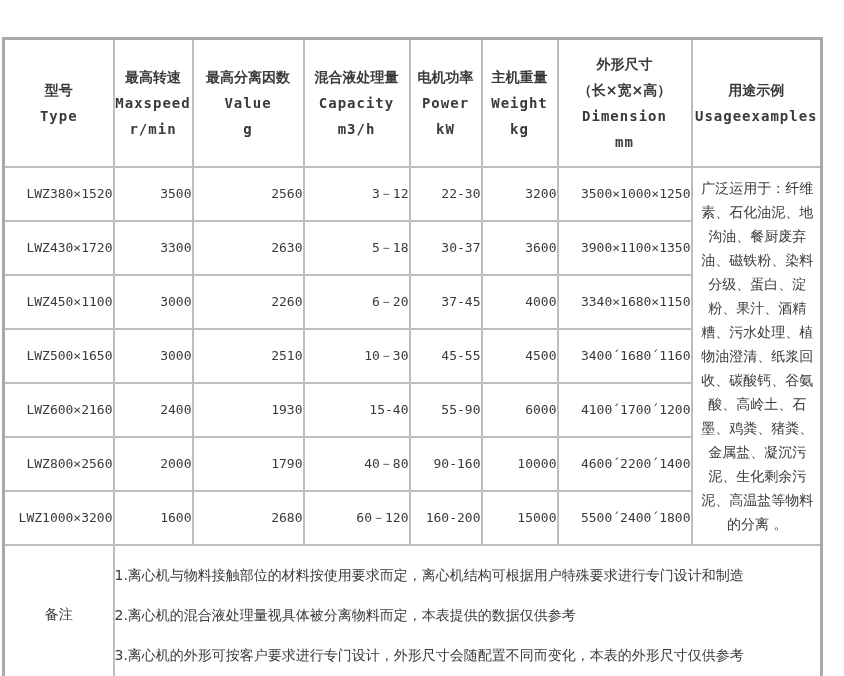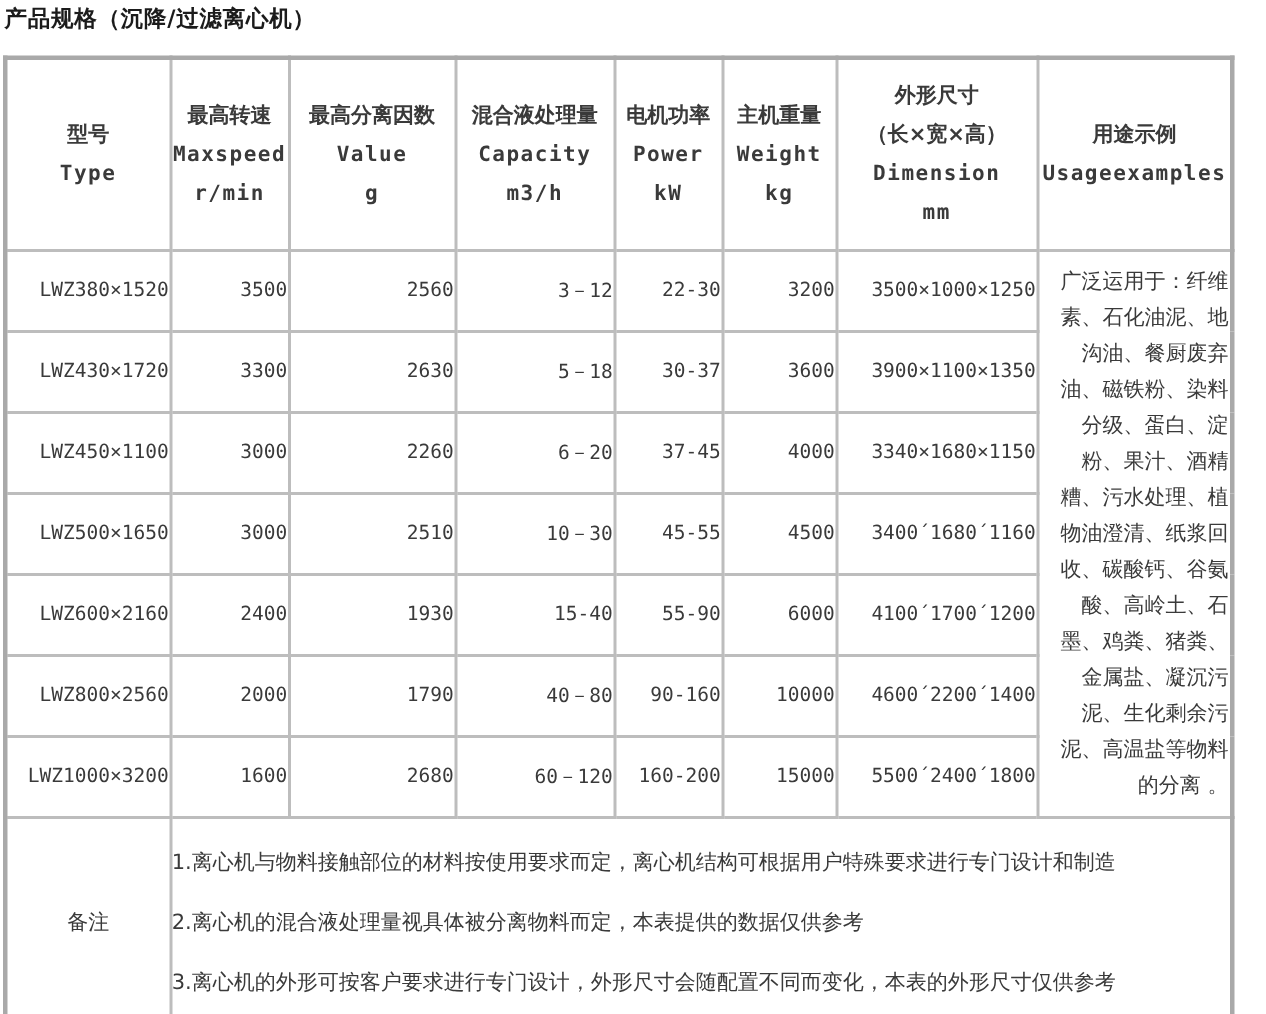--- a/index.html
+++ b/index.html
@@ -66,21 +66,21 @@
     letter-spacing: 1px;
   }
   tbody td {
     text-align: right;
     vertical-align: middle;
     font-size: 13px;
     font-family: "DejaVu Sans Mono", "Liberation Mono", monospace;
     white-space: nowrap;
   }
   tbody td.usage {
-    text-align: right;
+    text-align: center;
     vertical-align: middle;
     white-space: normal;
     font-size: 14px;
     line-height: 24px;
     padding: 4px 1px 4px 3px;
     font-family: "DejaVu Sans", "Liberation Sans", sans-serif;
   }
   td.remarks-label {
     text-align: center;
     vertical-align: middle;
@@ -95,21 +95,20 @@
   td.remarks-cell p {
     margin: 18px 0;
     line-height: 22px;
     white-space: nowrap;
   }
 </style>
 </head>
 <body>
 
 <div class="page">
-  <h1 class="title">产品规格（沉降/过滤离心机）</h1>
 
   <table class="spec-table">
     <colgroup>
         <col style="width: 110px;">
         <col style="width: 79px;">
         <col style="width: 111px;">
         <col style="width: 106px;">
         <col style="width: 72px;">
         <col style="width: 76px;">
         <col style="width: 134px;">

